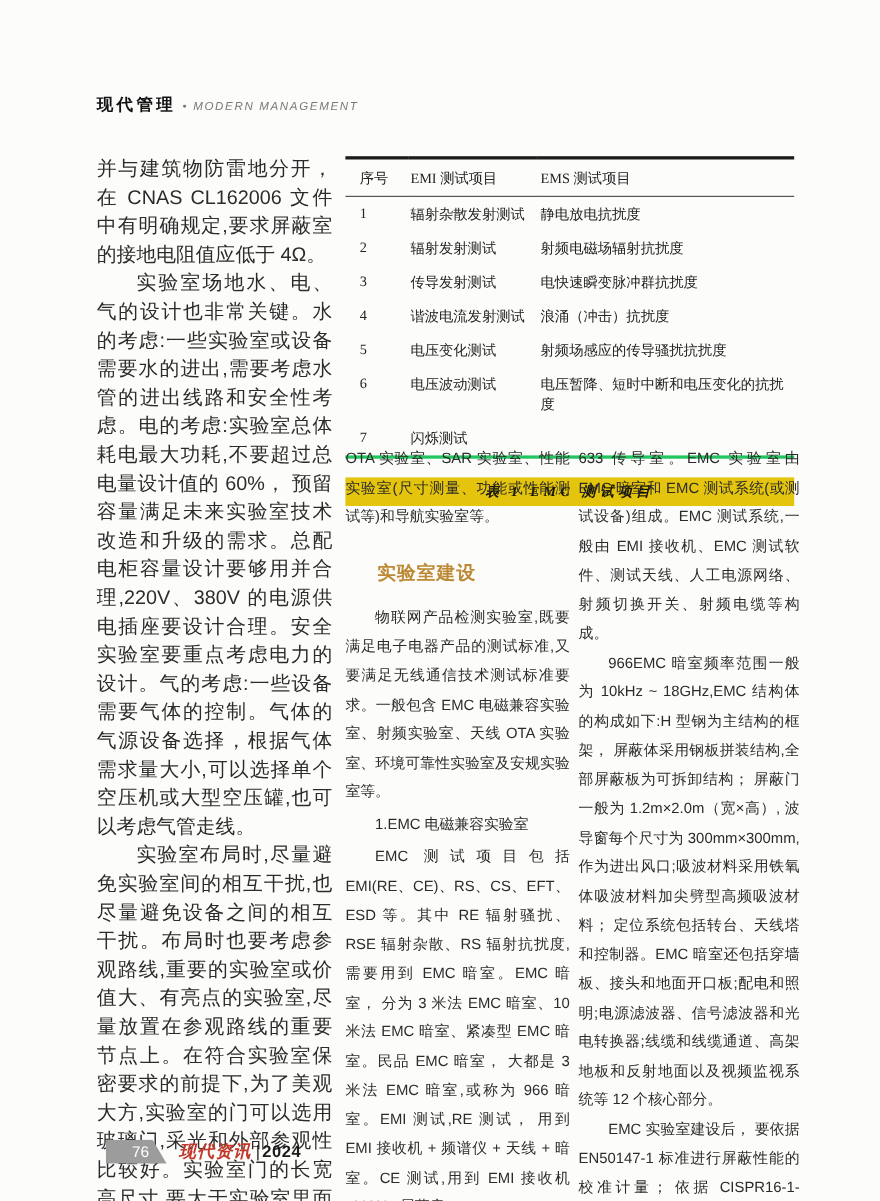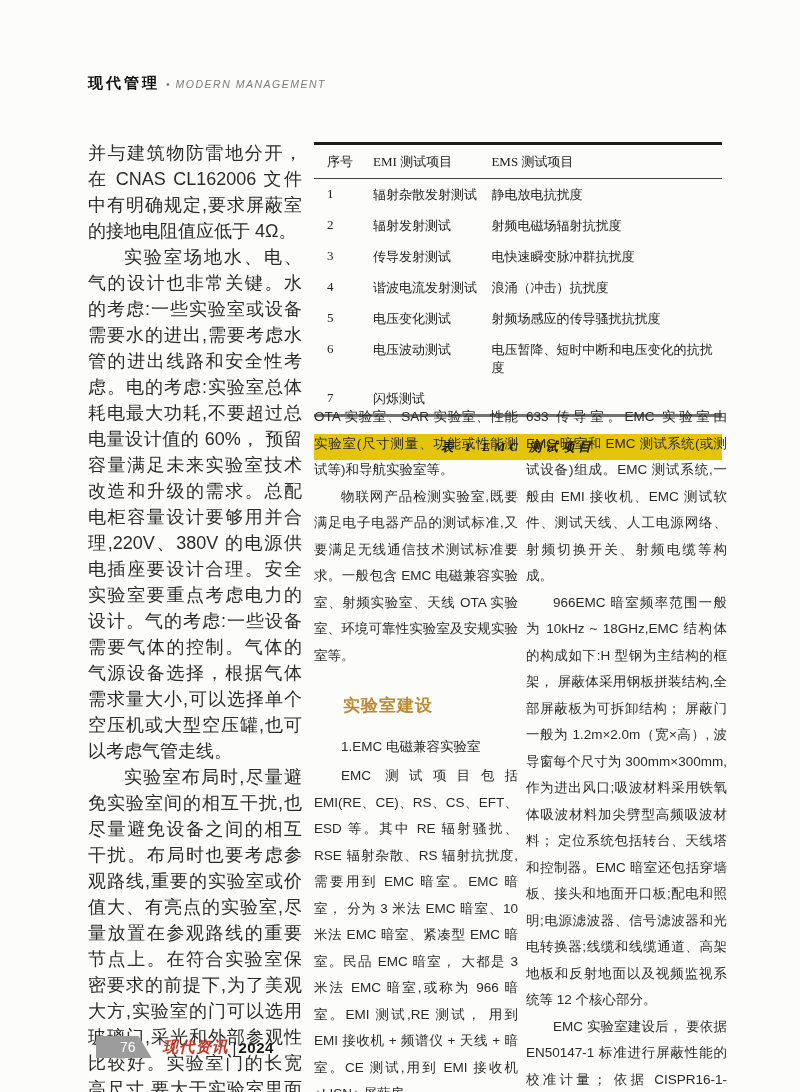--- a/index.html
+++ b/index.html
@@ -9,21 +9,21 @@
     --footer-gray:#9c9c9c;
     --ink:#2b2b2b;
   }
   html,body{margin:0;padding:0;background:#e8e8e8;}
   .page{
     position:relative;width:800px;height:1092px;margin:0 auto;
     background:#fcfcfb;overflow:hidden;
     font-family:"Liberation Sans","DejaVu Sans",sans-serif;color:var(--ink);
   }
   
-  .header{position:absolute;left:88px;top:74px;display:flex;align-items:baseline;gap:6px;}
+  .header{position:absolute;left:88px;top:86px;display:flex;align-items:baseline;gap:6px;}
   .title-cn{font-size:15px;font-weight:bold;letter-spacing:3px;color:#111;}
   .title-en{font-size:10.5px;color:#7a7a7a;letter-spacing:1.5px;font-style:italic;}
   
   .col{position:absolute;}
   .col-left{left:88px;top:140px;width:214px;}
   .col-mid{left:314px;top:404px;width:204px;}
   .col-right{left:526px;top:404px;width:201px;}
   .para{margin:0;text-align:justify;}
   .col-left .para{font-size:18px;line-height:26px;}
   .col-mid .para,.col-right .para{font-size:13.5px;line-height:26.5px;}
@@ -31,21 +31,21 @@
   .para.body-flush{text-indent:0;}
   .para.sub{text-indent:2em;margin:3px 0;}
   .para.heading{
     color:var(--heading-color);font-weight:bold;font-size:17px;
     letter-spacing:1px;margin:24px 0 14px 0;text-indent:1.7em;text-align:left;
   }
   
   .table-block{position:absolute;left:314px;top:142px;width:408px;}
   table.emc{
     width:100%;border-collapse:collapse;
-    border-top:3px solid #1c1c1c;border-bottom:3px solid #737373;
+    border-top:3px solid #1c1c1c;border-bottom:3px solid #22c55e;
     font-family:"Liberation Serif","DejaVu Serif",serif;font-size:13px;color:#222;
   }
   table.emc thead tr{border-bottom:1.5px solid #444;}
   table.emc th{font-weight:normal;text-align:left;padding:8px 2px 7px 2px;}
   table.emc td{padding:6.5px 2px;vertical-align:top;}
   table.emc .c0{width:14%;padding-left:13px;}
   table.emc .c1{width:29%;}
   table.emc .c2{width:57%;}
   .caption-bar{
     margin-top:17px;background:var(--caption-bg);
@@ -130,22 +130,22 @@
             <td class="c1">闪烁测试</td>
             <td class="c2"></td>
           </tr>
         </tbody>
     </table>
     <div class="caption-bar">表 1 EMC 测试项目</div>
   </div>
 
   <div class="col col-mid">
       <p class="para body-flush">OTA 实验室、SAR 实验室、性能实验室(尺寸测量、功能或性能测试等)和导航实验室等。</p>
+      <p class="para heading">实验室建设</p>
       <p class="para body">物联网产品检测实验室,既要满足电子电器产品的测试标准,又要满足无线通信技术测试标准要求。一般包含 EMC 电磁兼容实验室、射频实验室、天线 OTA 实验室、环境可靠性实验室及安规实验室等。</p>
-      <p class="para heading">实验室建设</p>
       <p class="para sub">1.EMC 电磁兼容实验室</p>
       <p class="para body">EMC 测试项目包括 EMI(RE、CE)、RS、CS、EFT、ESD 等。其中 RE 辐射骚扰、RSE 辐射杂散、RS 辐射抗扰度,需要用到 EMC 暗室。EMC 暗室， 分为 3 米法 EMC 暗室、10 米法 EMC 暗室、紧凑型 EMC 暗室。民品 EMC 暗室， 大都是 3 米法 EMC 暗室,或称为 966 暗室。EMI 测试,RE 测试， 用到 EMI 接收机 + 频谱仪 + 天线 + 暗室。CE 测试,用到 EMI 接收机 +LISN+ 屏蔽房。</p>
     </div>
   <div class="col col-right">
       <p class="para body-flush">633 传导室。EMC 实验室由 EMC 暗室和 EMC 测试系统(或测试设备)组成。EMC 测试系统,一般由 EMI 接收机、EMC 测试软件、测试天线、人工电源网络、射频切换开关、射频电缆等构成。</p>
       <p class="para body">966EMC 暗室频率范围一般为 10kHz ~ 18GHz,EMC 结构体的构成如下:H 型钢为主结构的框架， 屏蔽体采用钢板拼装结构,全部屏蔽板为可拆卸结构； 屏蔽门一般为 1.2m×2.0m（宽×高）, 波导窗每个尺寸为 300mm×300mm,作为进出风口;吸波材料采用铁氧体吸波材料加尖劈型高频吸波材料； 定位系统包括转台、天线塔和控制器。EMC 暗室还包括穿墙板、接头和地面开口板;配电和照明;电源滤波器、信号滤波器和光电转换器;线缆和线缆通道、高架地板和反射地面以及视频监视系统等 12 个核心部分。</p>
       <p class="para body">EMC 实验室建设后， 要依据 EN50147-1 标准进行屏蔽性能的校准计量； 依据 CISPR16-1-4Ed2b 标准进行归一化场地衰减的计量，30MHz ~ 1GHz 范围内,技术指标要求 4dB;依据 CISPR16-1-4 标准进</p>
     </div>
 
   <div class="footer">

